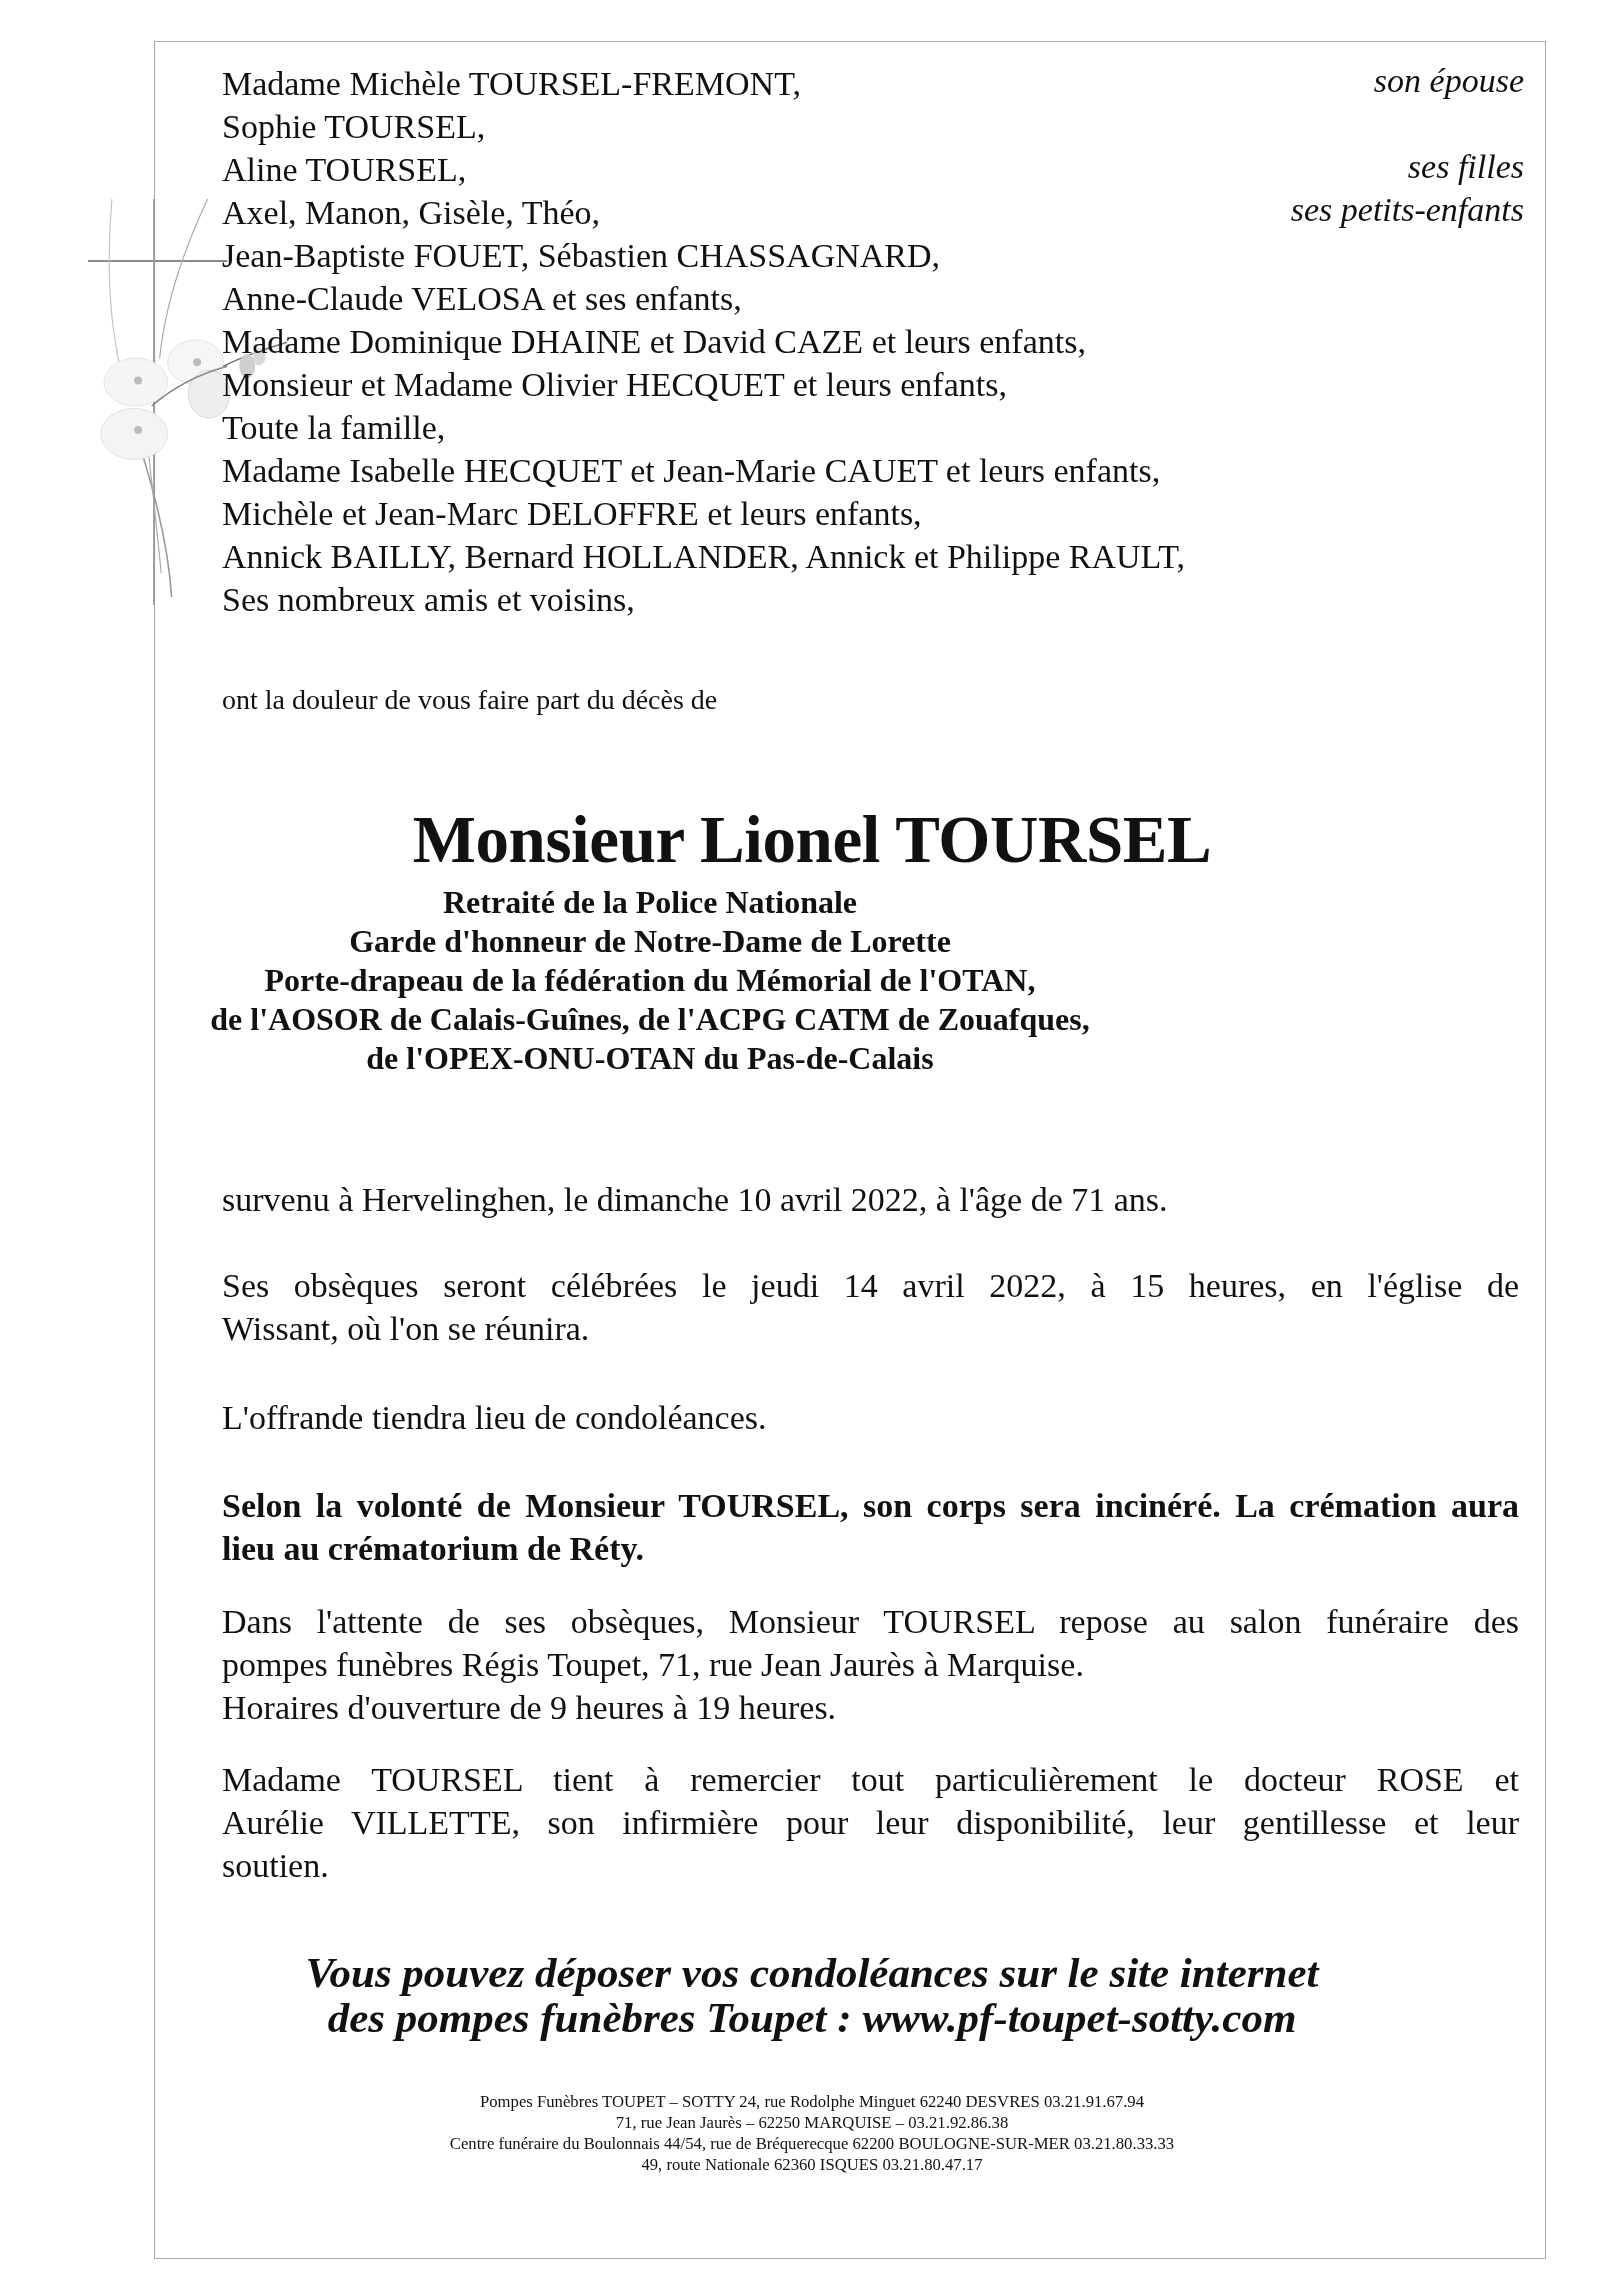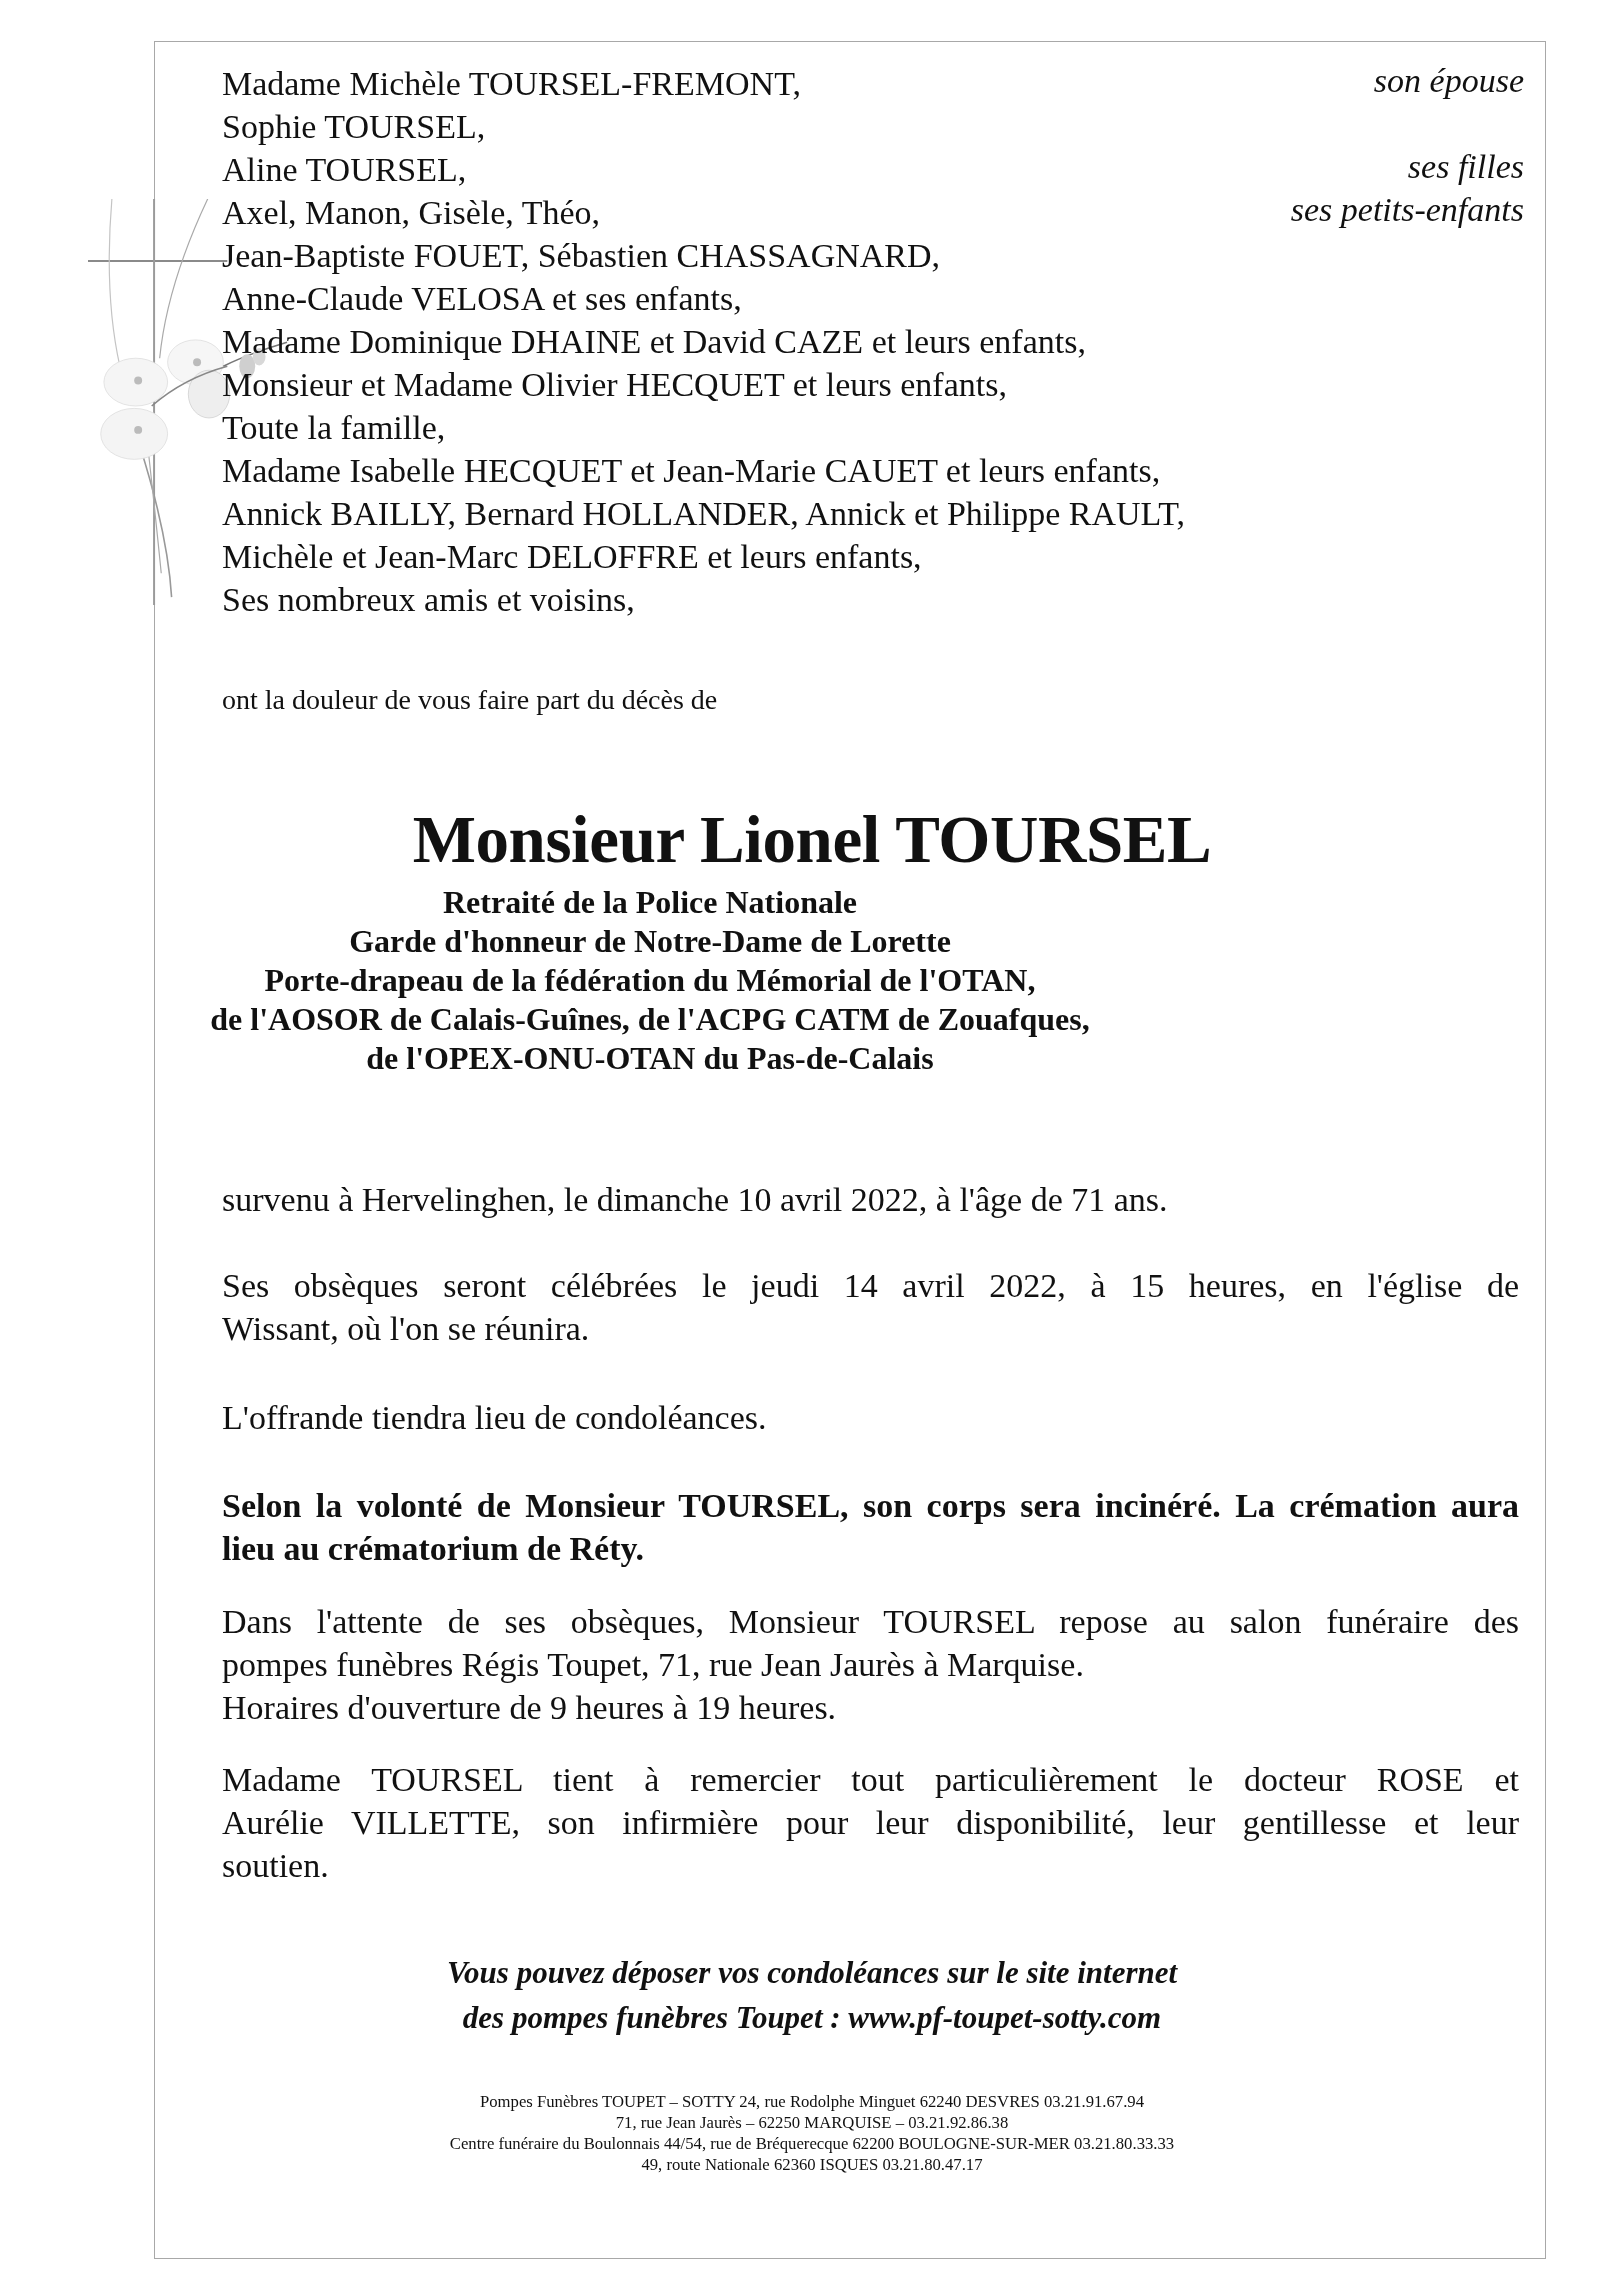--- a/index.html
+++ b/index.html
@@ -14,21 +14,21 @@
   .intro { position: absolute; left: 222px; top: 684px; font-size: 28px; }
   .name { position: absolute; left: 0; width: 1624px; top: 801px; text-align: center;
           font-weight: bold; font-size: 67px; letter-spacing: -0.4px; }
   .titles { position: absolute; left: 0; width: 1300px; top: 883px; text-align: center;
             font-weight: bold; font-size: 32px; line-height: 39px; }
   .para { position: absolute; left: 222px; width: 1297px; font-size: 34px; line-height: 43px;
           text-align: justify; }
   .para div { white-space: nowrap; }
   .just { text-align: justify; text-align-last: justify; white-space: normal !important; }
   .web { position: absolute; left: 0; width: 1624px; top: 1950px; text-align: center;
-         font-weight: bold; font-style: italic; font-size: 31px; line-height: 45px; }
+         font-weight: bold; font-style: italic; font-size: 43px; line-height: 45px; }
   .footer { position: absolute; left: 0; width: 1624px; top: 2091px; text-align: center;
             font-size: 16.7px; line-height: 21px; }
 </style>
 </head>
 <body>
 
 <div class="frame"></div>
 
 <svg class="deco" viewBox="0 0 260 520">
   <line x1="0" y1="78" x2="175" y2="78" stroke="#8a8a8a" stroke-width="2.5"></line>
@@ -54,22 +54,22 @@
   <div>Madame Michèle TOURSEL-FREMONT,</div>
   <div>Sophie TOURSEL,</div>
   <div>Aline TOURSEL,</div>
   <div>Axel, Manon, Gisèle, Théo,</div>
   <div>Jean-Baptiste FOUET, Sébastien CHASSAGNARD,</div>
   <div>Anne-Claude VELOSA et ses enfants,</div>
   <div>Madame Dominique DHAINE et David CAZE et leurs enfants,</div>
   <div>Monsieur et Madame Olivier HECQUET et leurs enfants,</div>
   <div>Toute la famille,</div>
   <div>Madame Isabelle HECQUET et Jean-Marie CAUET et leurs enfants,</div>
+  <div>Michèle et Jean-Marc DELOFFRE et leurs enfants,</div>
   <div>Annick BAILLY, Bernard HOLLANDER, Annick et Philippe RAULT,</div>
-  <div>Michèle et Jean-Marc DELOFFRE et leurs enfants,</div>
   <div>Ses nombreux amis et voisins,</div>
 </div>
 
 <div class="rel" style="top:62px;">son épouse</div>
 <div class="rel" style="top:148px;">ses filles</div>
 <div class="rel" style="top:191px;">ses petits-enfants</div>
 
 <div class="intro">ont la douleur de vous faire part du décès de</div>
 
 <div class="name">Monsieur Lionel TOURSEL</div>

